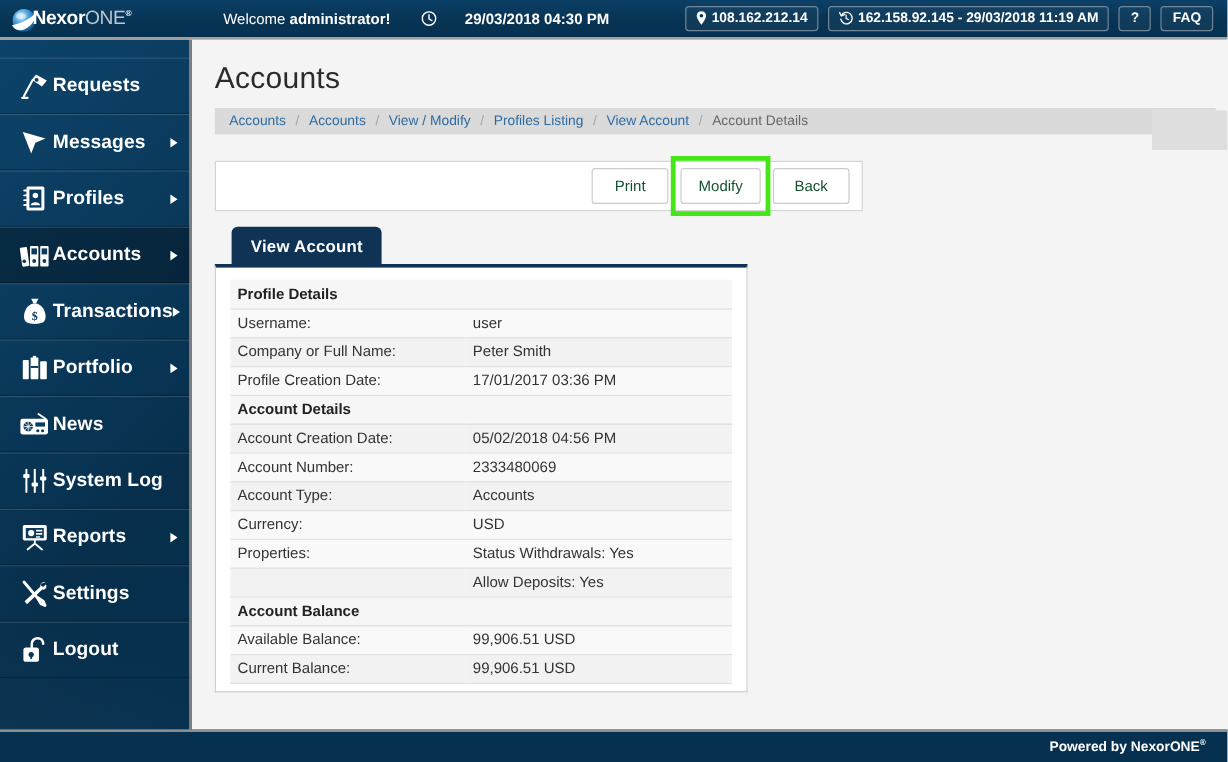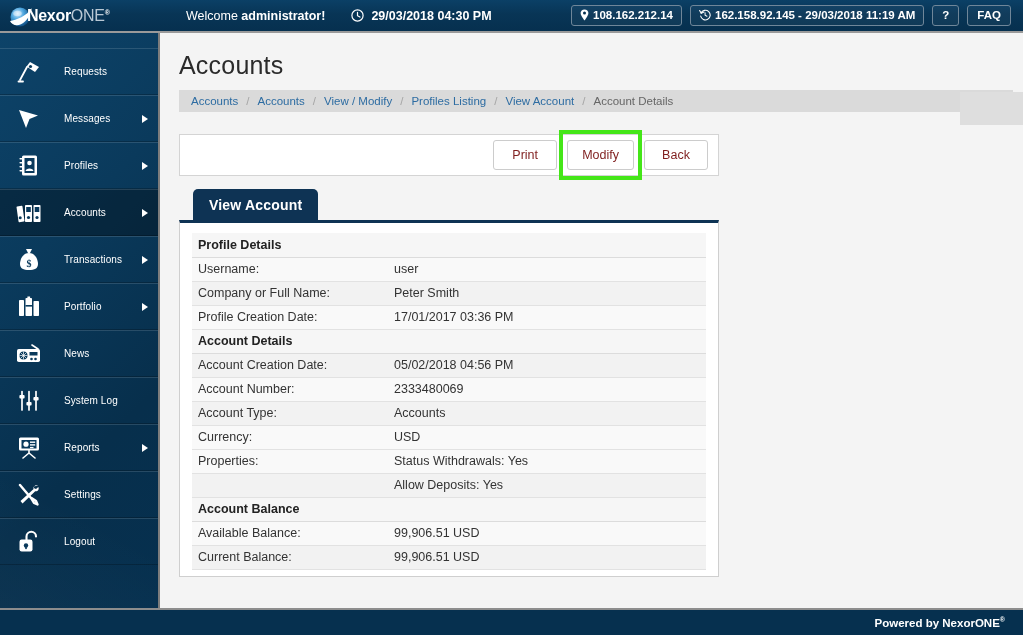--- a/index.html
+++ b/index.html
@@ -69,21 +69,21 @@
   }
   .welcome b { font-weight: bold; }
 
   .datetime {
     color: #ffffff;
     font-size: 12.5px;
     font-weight: bold;
     margin-left: 26px;
     display: flex;
     align-items: center;
-    gap: 7px;
+    gap: 23px;
     white-space: nowrap;
   }
 
   .topbar-right {
     margin-left: auto;
     display: flex;
     align-items: center;
     gap: 8px;
     padding-right: 12px;
   }
@@ -143,23 +143,23 @@
     background: rgba(0,0,0,0.30);
   }
   .nav-ico {
     width: 30px;
     flex: 0 0 30px;
     display: flex;
     align-items: center;
     justify-content: center;
   }
   .nav-label {
-    font-size: 10px;
-    font-weight: normal;
-    margin-left: 20px;
+    font-size: 16px;
+    font-weight: bold;
+    margin-left: 0;
     letter-spacing: 0.1px;
     white-space: nowrap;
   }
   .nav-arrow {
     margin-left: auto;
     width: 0; height: 0;
     border-left: 6px solid #ffffff;
     border-top: 4.5px solid transparent;
     border-bottom: 4.5px solid transparent;
   }
@@ -211,21 +211,21 @@
     position: relative;
   }
   .btn {
     min-width: 64px;
     height: 30px;
     background: #ffffff;
     border: 1px solid #cccccc;
     border-radius: 3px;
     font-size: 12.5px;
     font-family: "Liberation Sans", sans-serif;
-    color: #7f1d1d;
+    color: #14532d;
     cursor: pointer;
     padding: 0 14px;
   }
   .btn-hl-wrap {
     position: relative;
     display: inline-block;
   }
   .btn-hl-wrap::after {
     content: "";
     position: absolute;
@@ -250,21 +250,21 @@
     font-weight: bold;
     padding: 8px 16px 7px 16px;
     border-radius: 5px 5px 0 0;
     cursor: pointer;
     letter-spacing: 0.2px;
   }
 
   
   .panel {
     margin-left: 17px;
-    width: 540px;
+    width: 444px;
     background: #ffffff;
     border: 1px solid #cfcfcf;
     border-top: 3px solid #0e3354;
     padding: 10px 12px 6px 12px;
   }
 
   table.details {
     width: 100%;
     border-collapse: collapse;
     font-size: 12.5px;

